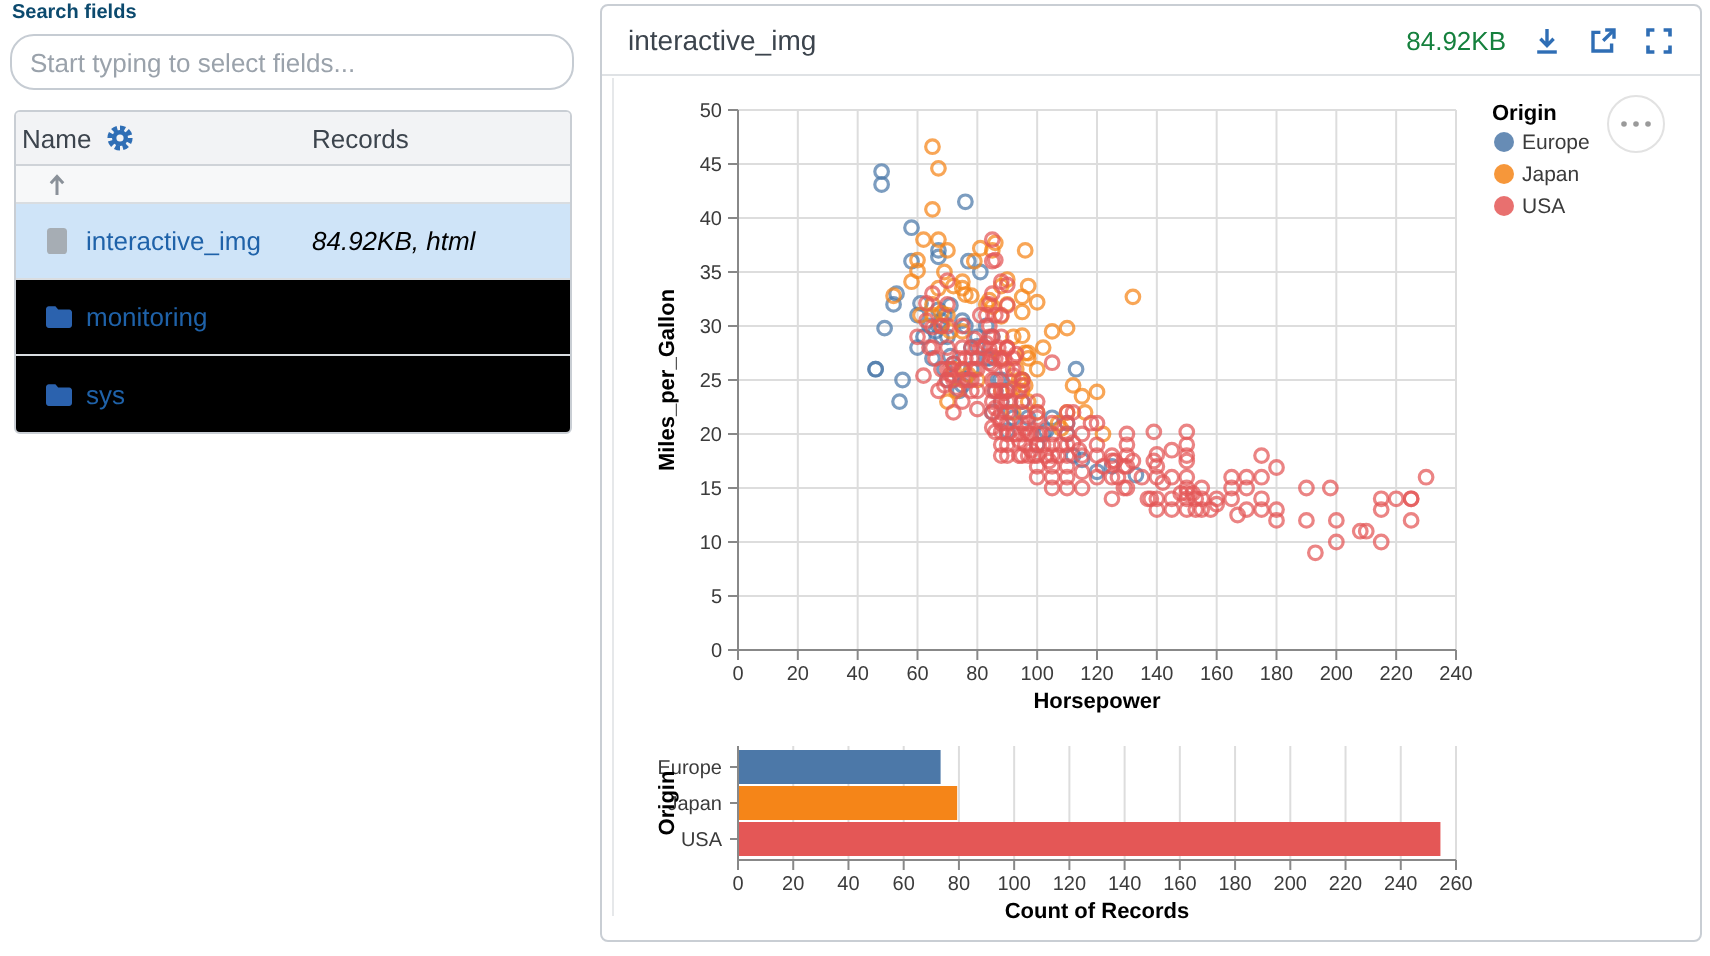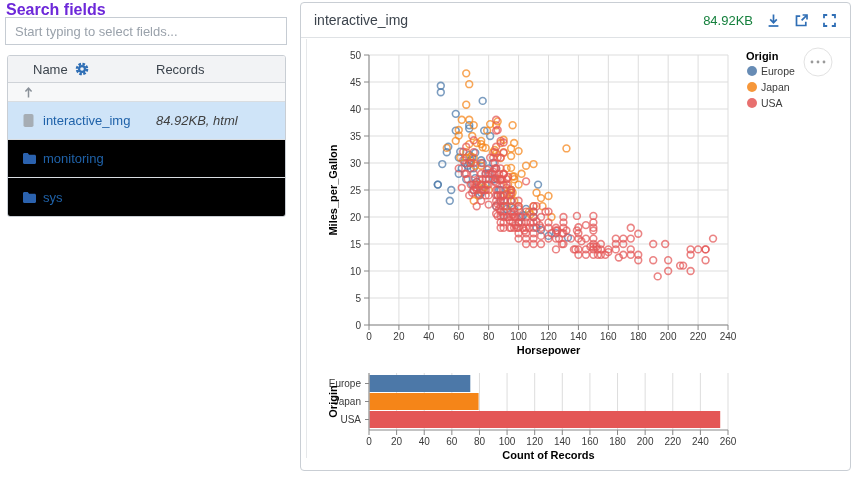--- a/index.html
+++ b/index.html
@@ -1,35 +1,35 @@
 <!DOCTYPE html>
 <html><head>
 <meta charset="utf-8">
 <style>
   * { box-sizing: border-box; margin: 0; padding: 0; }
   html,body { width:855px; height:478px; background:#fff; font-family:"Liberation Sans",sans-serif; overflow:hidden; }
 
   
   #sidebar { position:absolute; left:0; top:0; width:296px; height:478px; }
-  .search-label { position:absolute; left:6px; top:1px; font-size:16px; font-weight:bold; color:#6d28d9; }
+  .search-label { position:absolute; left:6px; top:1px; font-size:10px; font-weight:bold; color:#0c4a6e; }
   .search-input { position:absolute; left:5px; top:17px; width:282px; height:28px; border:1px solid #c6ccd3;
-                  border-radius:0; padding:0 9px; font-size:13px; color:#3c444d; font-family:"Liberation Sans",sans-serif; }
+                  border-radius:12px; padding:0 9px; font-size:13px; color:#3c444d; font-family:"Liberation Sans",sans-serif; }
   .search-input::placeholder { color:#9aa2ab; }
   .file-table { position:absolute; left:7px; top:55px; width:279px; border:1px solid #c9ced4; border-radius:3px; overflow:hidden; background:#fff; }
   .ft-header { height:27px; background:#f2f3f5; border-bottom:1px solid #cfd3d8; position:relative; display:flex; align-items:center; font-size:13px; color:#3c444d; }
-  .ft-header .name-h { margin-left:25px; display:flex; align-items:center; gap:7px; cursor:pointer; }
+  .ft-header .name-h { margin-left:3px; display:flex; align-items:center; gap:7px; cursor:pointer; }
   .col-preview { position:absolute; left:148px; }
   .ft-row { position:relative; display:flex; align-items:center; border-bottom:1px solid #d9dde1; background:#000000; }
   .ft-row.up { height:19px; background:#f7f8f9; }
   .ft-row.h38 { height:38px; }
   .ft-row.selected { background:#cfe4f8; }
   .ft-row:last-child { border-bottom:none; }
   .row-icon { margin-left:14px; width:15px; display:flex; align-items:center; }
   .row-link { margin-left:6px; font-size:13px; color:#1f62a9; cursor:pointer; }
-  .row-preview { position:absolute; left:148px; font-size:13px; font-style:italic; color:#404040; }
+  .row-preview { position:absolute; left:148px; font-size:13px; font-style:italic; color:#000000; }
 
   
   #preview-panel { position:absolute; left:300px; top:2px; width:551px; height:469px;
                    border:1px solid #c9ced4; border-radius:4px; background:#fff; }
   .pp-header { height:35px; border-bottom:1px solid #dfe2e5; display:flex; align-items:center; padding:0 13px; }
   .pp-title { font-size:14px; color:#3c444d; }
   .pp-right { margin-left:auto; display:flex; align-items:center; gap:13px; }
   .pp-size { font-size:13px; color:#15803d; }
   .pp-icon { cursor:pointer; display:flex; }
   .frame-edge { position:absolute; left:5px; top:36px; width:1px; height:419px; background:#e6e8ea; }

